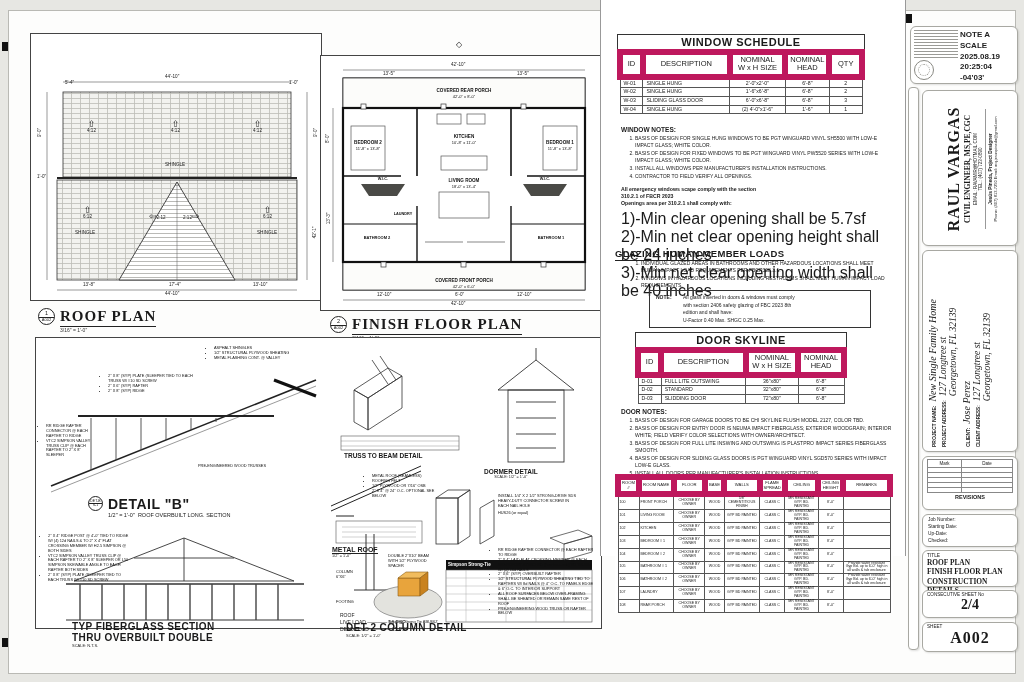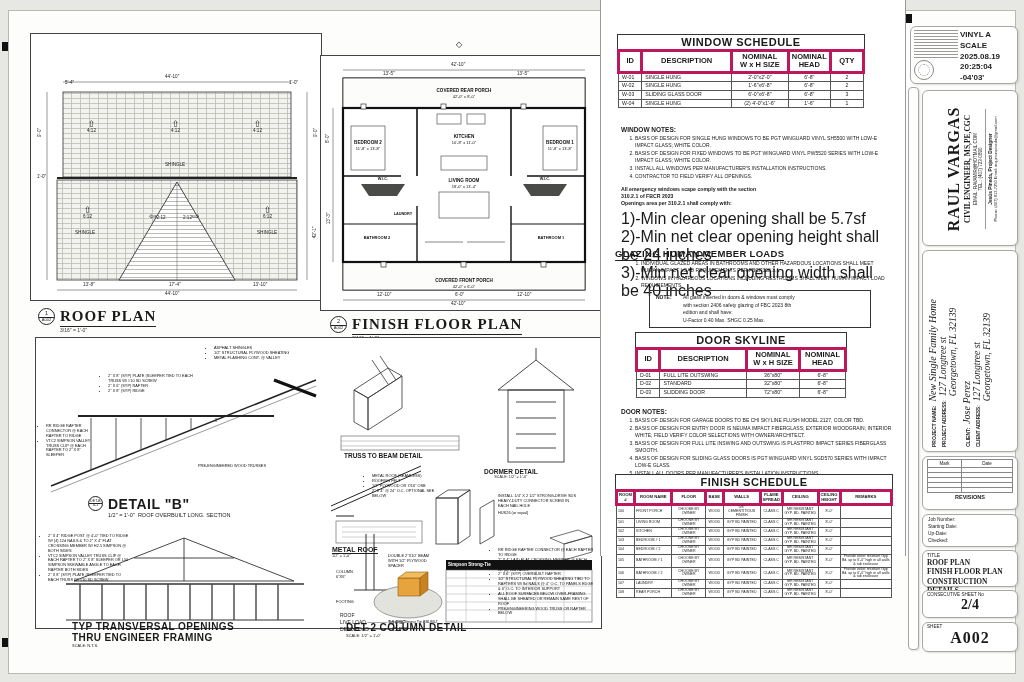--- a/index.html
+++ b/index.html
@@ -11,21 +11,21 @@
   .regmark{position:absolute;width:6px;height:9px;background:#111;}
   
   .plan-title{font-family:"Liberation Serif",serif;font-weight:bold;font-size:15px;letter-spacing:1px;border-bottom:1.5px solid #222;padding-bottom:1px;}
   .plan-scale{font-size:5px;color:#333;}
   .refbub{width:17px;height:17px;border:1px solid #222;border-radius:50%;font-size:5px;display:flex;flex-direction:column;align-items:center;justify-content:center;line-height:1;background:#fff;}
   .refbub .t{border-bottom:1px solid #222;width:100%;text-align:center;font-size:5.5px;}
   .refbub .b{font-size:4px;}
   
   .sched{border-collapse:collapse;background:#fff;}
   .sched caption{font-size:11px;font-weight:bold;letter-spacing:.5px;border:1px solid #333;border-bottom:none;padding:1px 0;background:#fff;}
-  .sched th{border:3px solid #be185d;font-size:7.5px;line-height:1.1;padding:1px 2px;font-weight:bold;margin-top:12px;}
+  .sched th{border:6px solid #be185d;font-size:7.5px;line-height:1.1;padding:1px 2px;font-weight:normal;margin-top:12px;}
   .sched td{border:1px solid #555;font-size:5.2px;padding:1px 3px;line-height:1.1;}
   .sched.fin caption{font-size:11px;}
   .sched.fin th{font-size:4.2px;padding:1px;}
   .sched.fin td{font-size:3.6px;padding:0 1px;}
   .noteshead{font-size:6.5px;font-weight:bold;}
   ol.notes{margin:2px 0 0 0;padding-left:14px;font-size:5px;line-height:1.35;}
   ol.notes li{margin-bottom:1.5px;}
   .tinytxt{font-size:5px;line-height:1.4;}
   .boldtiny{font-size:5.2px;font-weight:bold;line-height:1.35;}
   .glazhead{font-size:9.5px;font-weight:bold;letter-spacing:.3px;border-bottom:1.2px solid #222;display:inline-block;padding-bottom:1px;}
@@ -333,22 +333,22 @@
 
     <div class="abs callout" style="left:6px;top:196px;width:88px;">
         <ul style="margin:0;padding-left:6px;">
           <li>2" X 4" RIDGE POST @ 4'-0" TIED TO RIDGE W/ (4) 12d NAILS &amp; TO 2" X 4" FLAT CROSSING MEMBER W/ H2.5 SIMPSON @ BOTH SIDES</li>
           <li>VTC2 SIMPSON VALLEY TRUSS CLIP @ EACH RAFTER TO 2" X 8" SLEEPER OR L50 SIMPSON SKEWABLE ANGLE TO EACH RAFTER BOTH SIDES</li>
           <li>2" X 8" (SYP) PLATE (SLEEPER TIED TO EACH TRUSS W/ #10 SD SCREW</li>
         </ul>
       </div>
     <div class="abs" style="left:36px;top:284px;">
       <div class="dettitle" style="font-size:10px;letter-spacing:.4px;line-height:1.05;">
-        <span>TYP TRANSVERSAL OPENINGS</span><br>
-        <span>THRU ENGINEER FRAMING</span>
+        <span>TYP FIBERGLASS SECTION</span><br>
+        <span>THRU OVERBUILT DOUBLE</span>
       </div>
       <div style="font-size:4px;">SCALE: N.T.S.</div>
     </div>
 
     <div class="abs" style="left:310px;top:284px;">
       <div class="dettitle" style="font-size:10px;letter-spacing:.4px;">DET-2 COLUMN DETAIL</div>
       <div style="font-size:4px;">SCALE: 1/2" = 1'-0"</div>
     </div>
     <div class="abs callout" style="left:300px;top:232px;width:26px;">COLUMN 6"X6"</div>
     <div class="abs callout" style="left:352px;top:216px;width:50px;">DOUBLE 2"X10" BEAM WITH 1/2" PLYWOOD SPACER</div>
@@ -499,21 +499,20 @@
           <li>BASIS OF DESIGN FOR GARAGE DOORS TO BE CHI SKYLINE FLUSH MODEL 2127, COLOR TBD.</li>
           <li>BASIS OF DESIGN FOR ENTRY DOOR IS NEUMA IMPACT FIBERGLASS; EXTERIOR WOODGRAIN; INTERIOR WHITE; FIELD VERIFY COLOR SELECTIONS WITH OWNER/ARCHITECT.</li>
           <li>BASIS OF DESIGN FOR FULL LITE INSWING AND OUTSWING IS PLASTPRO IMPACT SERIES FIBERGLASS SMOOTH.</li>
           <li>BASIS OF DESIGN FOR SLIDING GLASS DOORS IS PGT WINGUARD VINYL SGD570 SERIES WITH IMPACT LOW-E GLASS.</li>
           <li>INSTALL ALL DOORS PER MANUFACTURER'S INSTALLATION INSTRUCTIONS.</li>
           <li>CONTRACTOR TO FIELD VERIFY ALL OPENINGS.</li>
         </ol>
     </div>
 
     <table class="sched fin abs" style="left:14px;top:474px;width:278px;">
-      <caption>FINISH SCHEDULE</caption>
       <thead>
           <tr>
         <th style="width:12px;white-space:pre-line;">ROOM
 #</th>
         <th style="width:40px;">ROOM NAME</th>
         <th style="width:36px;">FLOOR</th>
         <th style="width:18px;">BASE</th>
         <th style="width:38px;">WALLS</th>
         <th style="width:20px;white-space:pre-line;">FLAME
 SPREAD</th>
@@ -630,21 +629,21 @@
   <div class="rbox" style="left:908px;top:87px;width:11px;height:563px;border-radius:4px;"></div>
 
   <div class="rbox" style="left:910px;top:26px;height:58px;width:108px;display:flex;padding:3px;">
     <div style="width:46px;display:flex;flex-direction:column;gap:2px;">
       <div class="hairlines" style="height:28px;width:44px;"></div>
       <div style="width:20px;height:20px;border:1px solid #8a8a84;border-radius:50%;position:relative;">
         <div style="position:absolute;inset:3px;border:1px dotted #9a9a94;border-radius:50%;"></div>
       </div>
     </div>
     <div style="font-size:8px;font-weight:bold;line-height:1.35;color:#222;">
-      <span>VINYL A</span><br>
+      <span>NOTE A</span><br>
       <span>SCALE</span><br>
       <span>2025.08.19</span><br>
       <span>20:25:04</span><br>
       <span>-04'03'</span>
     </div>
   </div>
 
   <div class="rbox" style="top:90px;height:156px;">
     <div class="rot" style="width:156px;height:96px;left:0;top:156px;display:flex;flex-direction:column;align-items:center;justify-content:center;">
       <div class="seriftitle" style="font-size:16px;letter-spacing:1px;">RAUL VARGAS</div>

